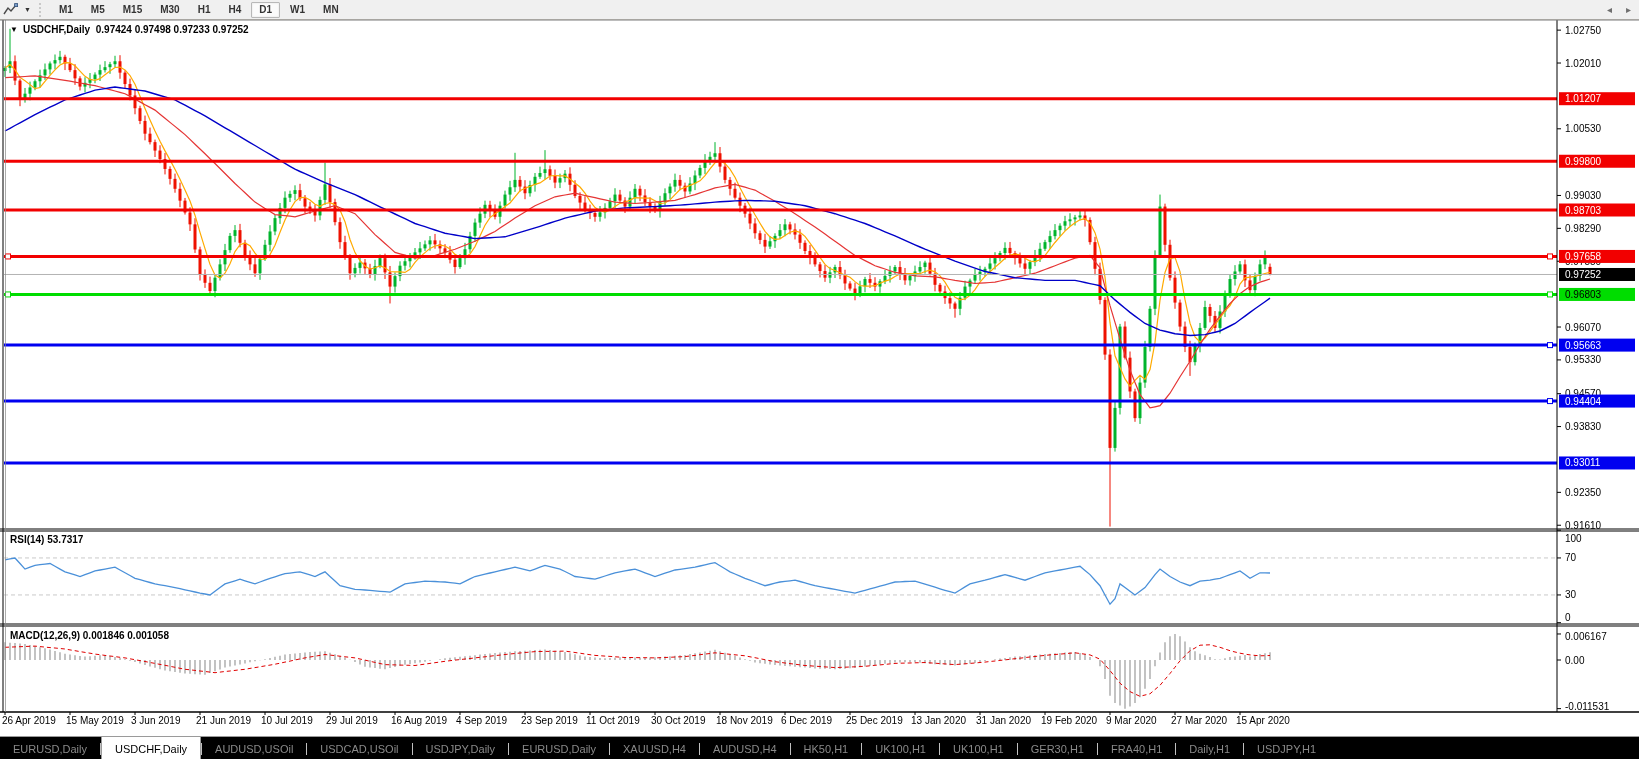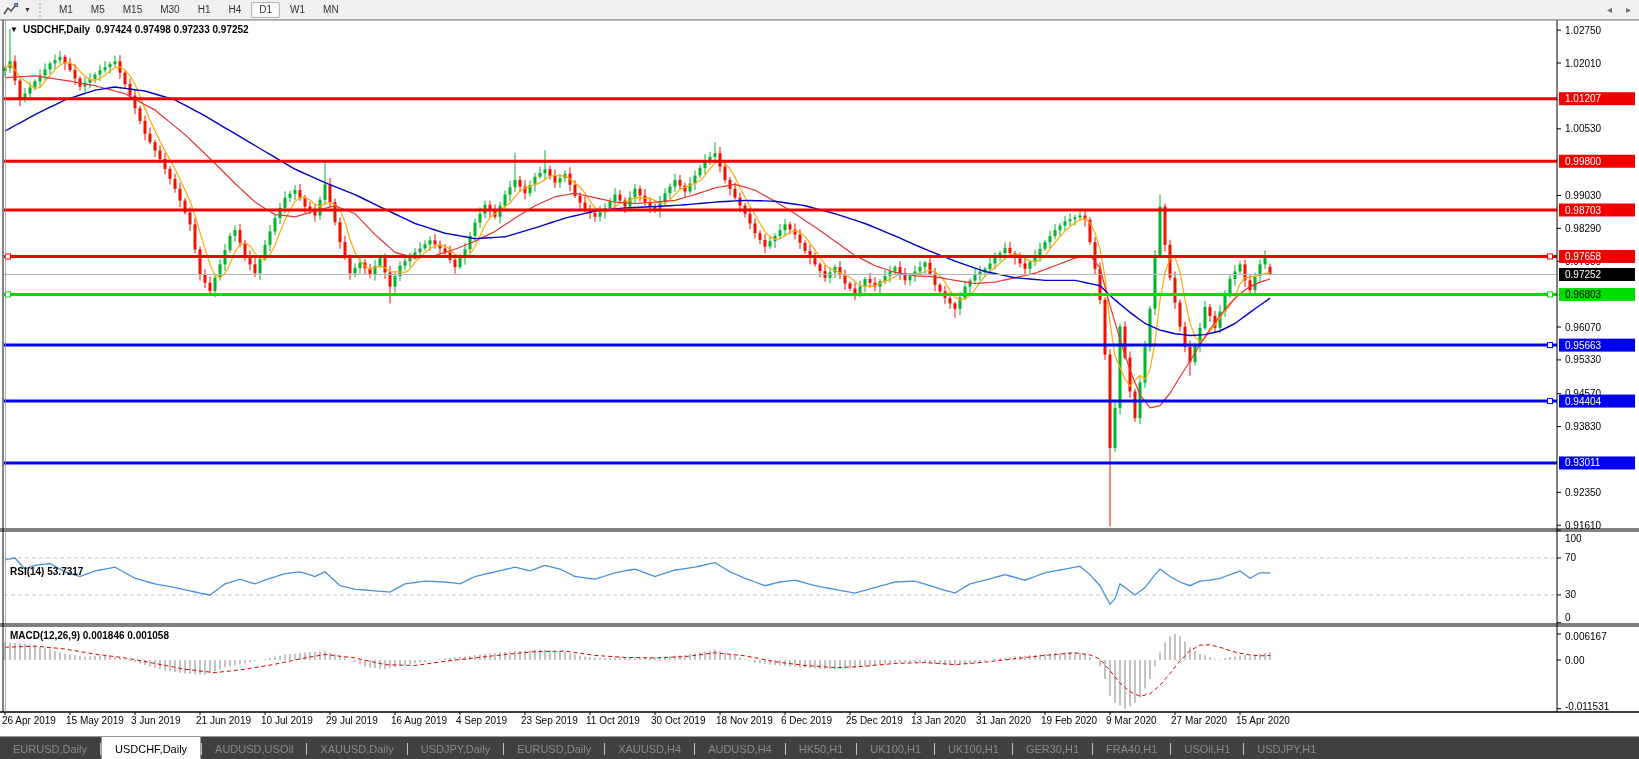--- a/index.html
+++ b/index.html
@@ -1,35 +1,35 @@
 <!DOCTYPE html>
 <html><head>
 <meta charset="utf-8">
 <style>
   html,body{margin:0;padding:0;width:1639px;height:759px;overflow:hidden;
     font-family:"Liberation Sans","DejaVu Sans",sans-serif;background:#ffffff;}
   
   #toolbar{position:absolute;left:0;top:0;width:1639px;height:19px;background:#f0f0f0;
-    border-bottom:1px solid #d4d0c8;display:flex;align-items:center;font-size:10px;color:#222;}
+    border-bottom:1px solid #d4d0c8;display:flex;align-items:center;font-size:10px;color:#222;font-weight:bold;}
   .tb-icon{width:20px;height:15px;margin-left:3px;display:flex;align-items:center;}
   .tb-caret{font-size:7px;color:#333;margin:0 4px 0 1px;}
   .tb-grip{width:3px;height:14px;border-left:2px dotted #c9c9c9;margin:0 6px 0 4px;}
   .tf-btn{padding:1px 7px 2px 7px;margin:0 1px;border:1px solid transparent;border-radius:1px;
     cursor:default;color:#333;}
   .tf-btn.active{background:#fbfbfb;border:1px solid #b8b8b8;box-shadow:inset 0 0 2px #ddd;}
   
   .pane-label{position:absolute;font-size:10px;color:#000;z-index:5;white-space:pre;font-weight:bold;}
   #chart-title{left:10px;top:24px;}
   #chart-title .tri{font-size:8px;margin-right:5px;position:relative;top:-1px;}
-  #rsi-label{left:10px;top:534px;margin-top:32px;}
+  #rsi-label{left:10px;top:534px;}
   #macd-label{left:10px;top:630px;text-align:center;}
   
   #chart-svg{position:absolute;left:0;top:0;z-index:1;}
   
-  #tabbar{position:absolute;left:0;top:736px;width:1639px;height:23px;background:#404040;
+  #tabbar{position:absolute;left:0;top:736px;width:1639px;height:23px;background:#000000;
     border-top:1px solid #9a9a9a;display:flex;align-items:stretch;font-size:11px;}
   .tab{display:flex;align-items:center;padding:0 13px;color:#8a8a8a;cursor:default;white-space:nowrap;}
   .tab.active{background:#ffffff;color:#000;border-left:1px solid #9a9a9a;border-right:1px solid #9a9a9a;
     margin-top:0;}
   .tab-sep{width:1px;height:12px;background:#c0c0c0;align-self:center;}
   #tab-arrows{position:absolute;right:8px;top:4px;display:flex;gap:14px;color:#6f6f6f;font-size:10px;}
   #tab-arrows span{cursor:default;}
 </style>
 </head>
 <body>
@@ -951,40 +951,40 @@
 <div id="rsi-label" class="pane-label">RSI(14) 53.7317</div>
 <div id="macd-label" class="pane-label">MACD(12,26,9) 0.001846 0.001058</div>
 
 <div id="tabbar">
     <div class="tab">EURUSD,Daily</div>
     <div class="tab-sep"></div>
     <div class="tab active">USDCHF,Daily</div>
     <div class="tab-sep"></div>
     <div class="tab">AUDUSD,USOil</div>
     <div class="tab-sep"></div>
-    <div class="tab">XAUUSD,Daily</div>
+    <div class="tab">USDCAD,USOil</div>
     <div class="tab-sep"></div>
     <div class="tab">USDJPY,Daily</div>
     <div class="tab-sep"></div>
     <div class="tab">EURUSD,Daily</div>
     <div class="tab-sep"></div>
     <div class="tab">XAUUSD,H4</div>
     <div class="tab-sep"></div>
     <div class="tab">AUDUSD,H4</div>
     <div class="tab-sep"></div>
     <div class="tab">HK50,H1</div>
     <div class="tab-sep"></div>
     <div class="tab">UK100,H1</div>
     <div class="tab-sep"></div>
     <div class="tab">UK100,H1</div>
     <div class="tab-sep"></div>
     <div class="tab">GER30,H1</div>
     <div class="tab-sep"></div>
     <div class="tab">FRA40,H1</div>
     <div class="tab-sep"></div>
-    <div class="tab">USOil,H1</div>
+    <div class="tab">Daily,H1</div>
     <div class="tab-sep"></div>
     <div class="tab">USDJPY,H1</div>
   </div>
 <div id="tab-arrows">
   <span>◂</span>
   <span>▸</span>
 </div>
 
 </body></html>

